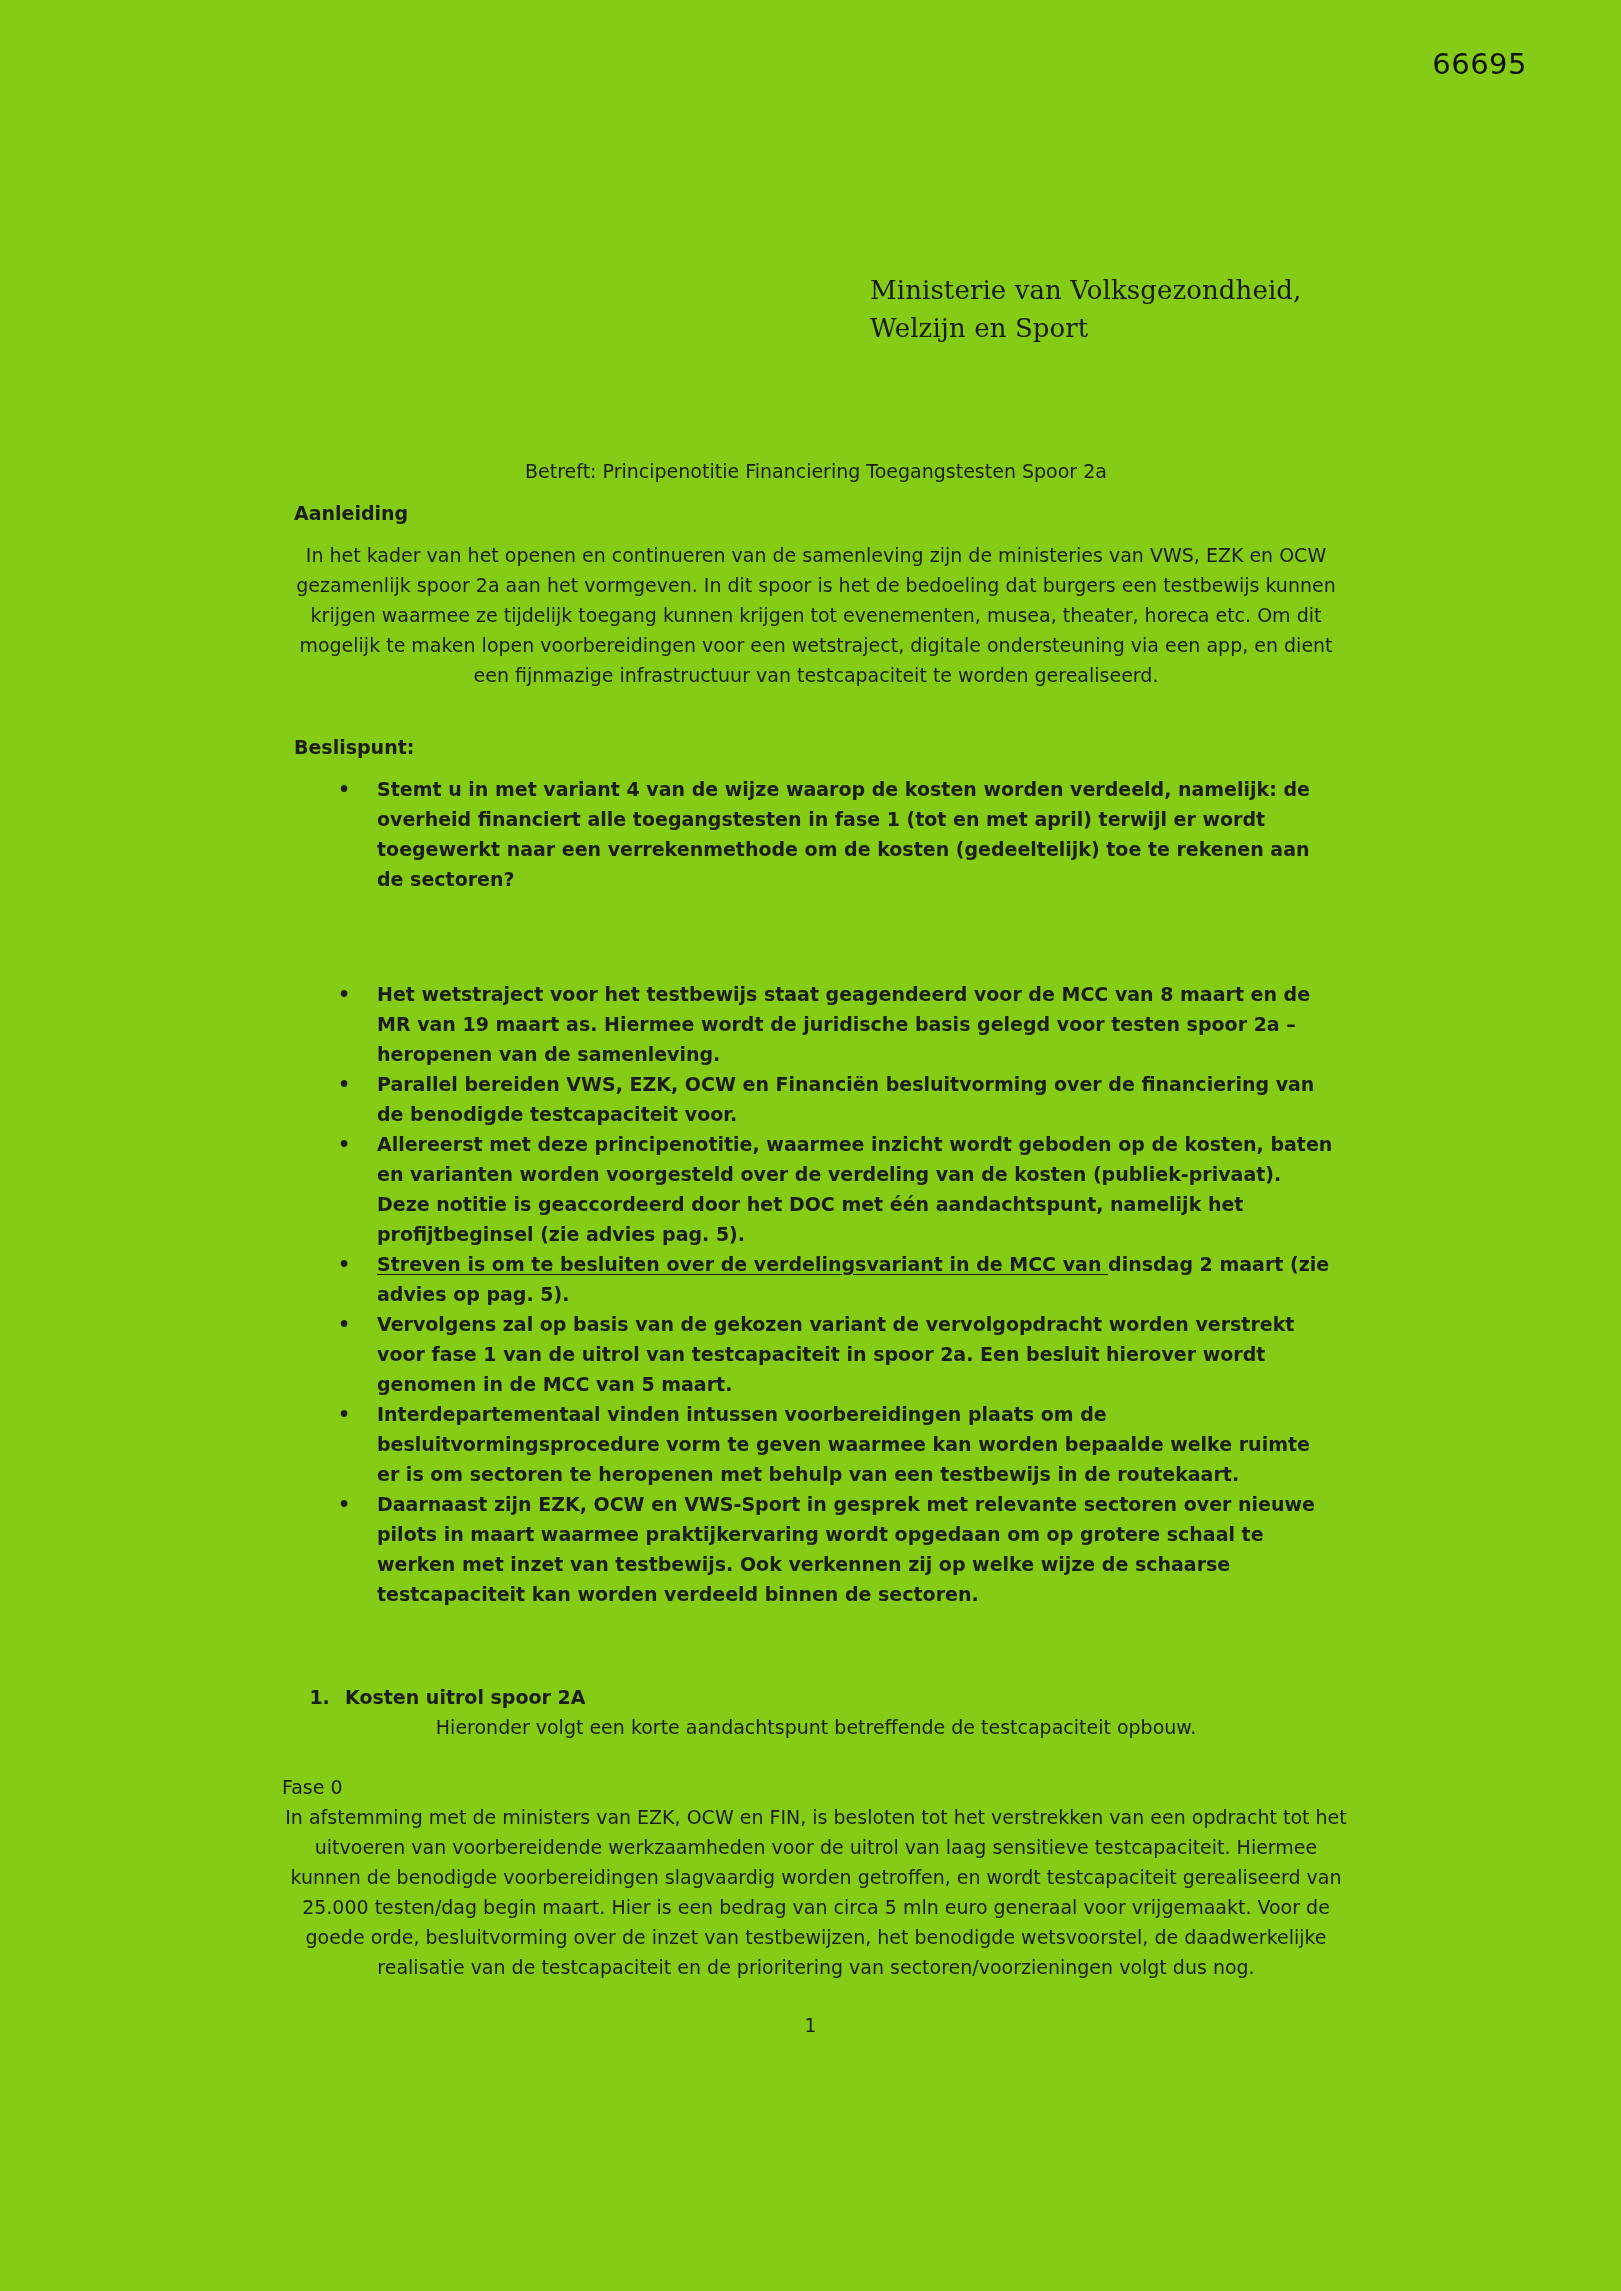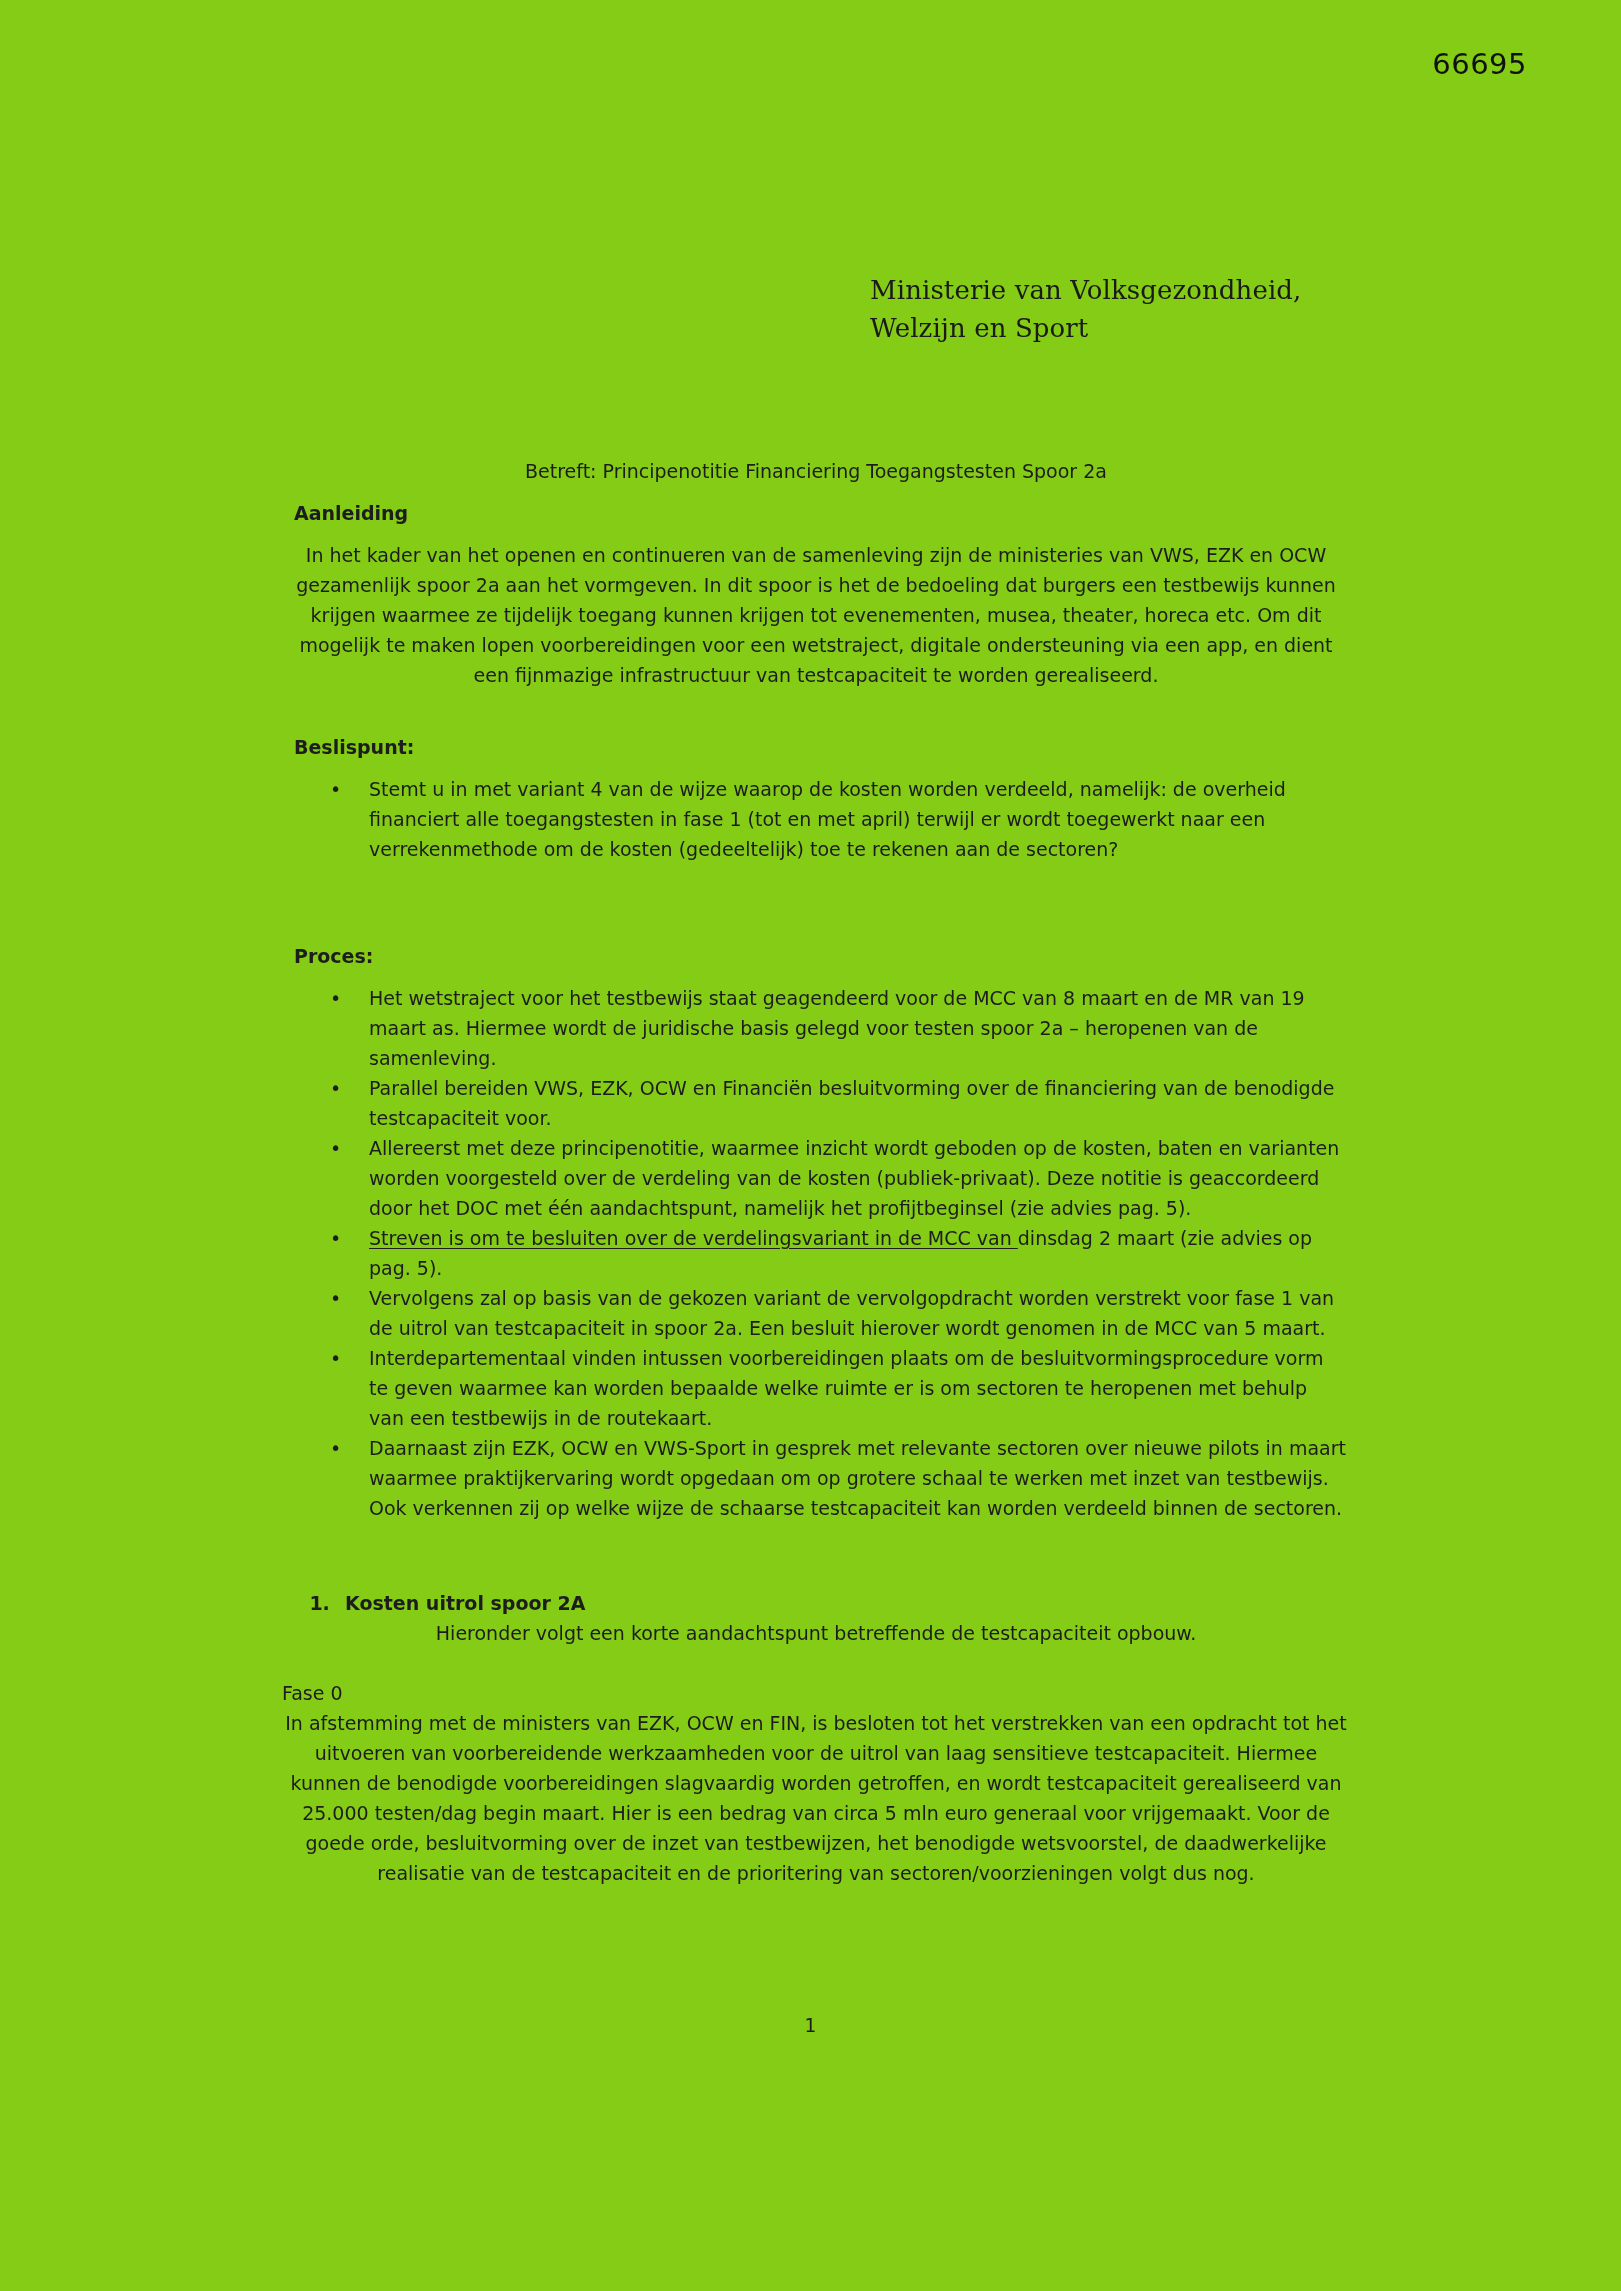--- a/index.html
+++ b/index.html
@@ -65,22 +65,23 @@
     margin: 0;
     line-height: 30px;
     text-align: center;
   }
   .gap-md { height: 30px; }
   .gap-xl { height: 61px; }
 
   
   ul.bullets {
     list-style: none;
-    margin: 4px;
+    margin: 12px;
     padding: 0;
+    font-weight: bold;
   }
   ul.bullets > li {
     position: relative;
     padding-left: 83px;
     margin: 0;
     line-height: 30px;
   }
   ul.bullets > li::before {
     content: "\2022";
     position: absolute;
@@ -144,21 +145,20 @@
 
     <div class="gap-md"></div>
 
     <h2 class="section-head">Beslispunt:</h2>
     <ul class="bullets">
       <li>Stemt u in met variant 4 van de wijze waarop de kosten worden verdeeld, namelijk: de overheid financiert alle toegangstesten in fase 1 (tot en met april) terwijl er wordt toegewerkt naar een verrekenmethode om de kosten (gedeeltelijk) toe te rekenen aan de sectoren?</li>
     </ul>
 
     <div class="gap-xl"></div>
 
-    <h2 class="section-head">Proces:</h2>
     <ul class="bullets">
       <li>Het wetstraject voor het testbewijs staat geagendeerd voor de MCC van 8 maart en de MR van 19 maart as. Hiermee wordt de juridische basis gelegd voor testen spoor 2a – heropenen van de samenleving.</li>
       <li>Parallel bereiden VWS, EZK, OCW en Financiën besluitvorming over de financiering van de benodigde testcapaciteit voor.</li>
       <li>Allereerst met deze principenotitie, waarmee inzicht wordt geboden op de kosten, baten en varianten worden voorgesteld over de verdeling van de kosten (publiek-privaat). Deze notitie is geaccordeerd door het DOC met één aandachtspunt, namelijk het profijtbeginsel (zie advies pag. 5).</li>
       <li><span class="underline">Streven is om te besluiten over de verdelingsvariant in de MCC van </span><span>dinsdag 2 maart (zie advies op pag. 5).</span></li>
       <li>Vervolgens zal op basis van de gekozen variant de vervolgopdracht worden verstrekt voor fase 1 van de uitrol van testcapaciteit in spoor 2a. Een besluit hierover wordt genomen in de MCC van 5 maart.</li>
       <li>Interdepartementaal vinden intussen voorbereidingen plaats om de besluitvormingsprocedure vorm te geven waarmee kan worden bepaalde welke ruimte er is om sectoren te heropenen met behulp van een testbewijs in de routekaart.</li>
       <li>Daarnaast zijn EZK, OCW en VWS-Sport in gesprek met relevante sectoren over nieuwe pilots in maart waarmee praktijkervaring wordt opgedaan om op grotere schaal te werken met inzet van testbewijs. Ook verkennen zij op welke wijze de schaarse testcapaciteit kan worden verdeeld binnen de sectoren.</li>
     </ul>
 

